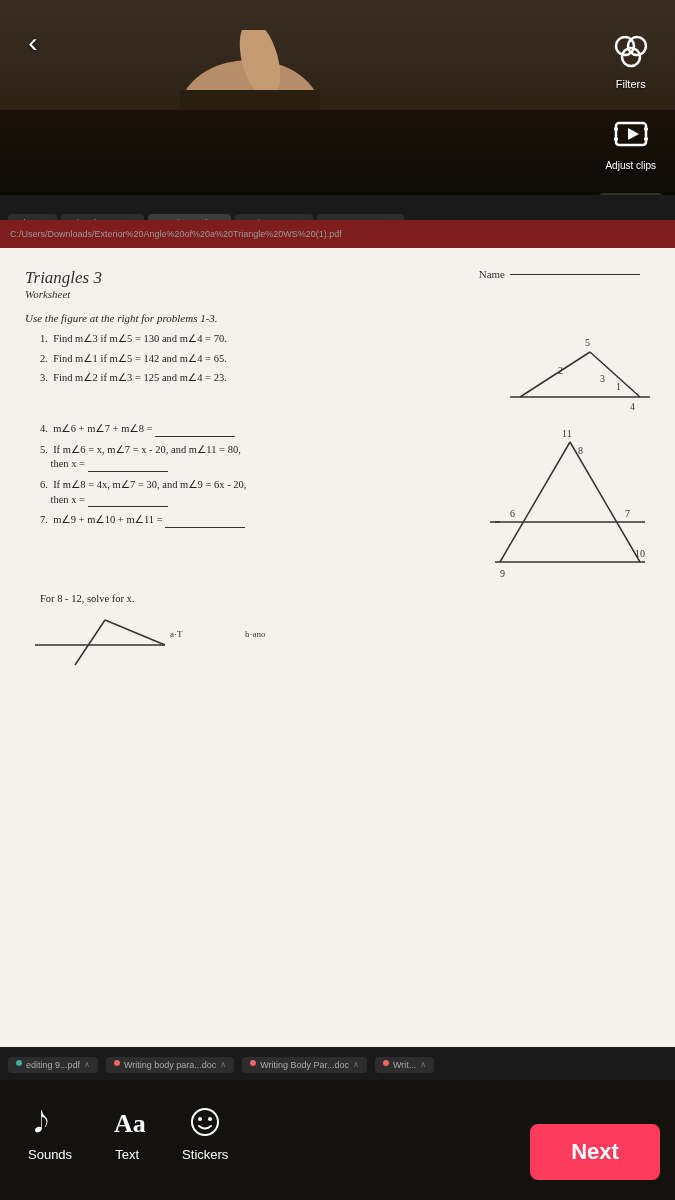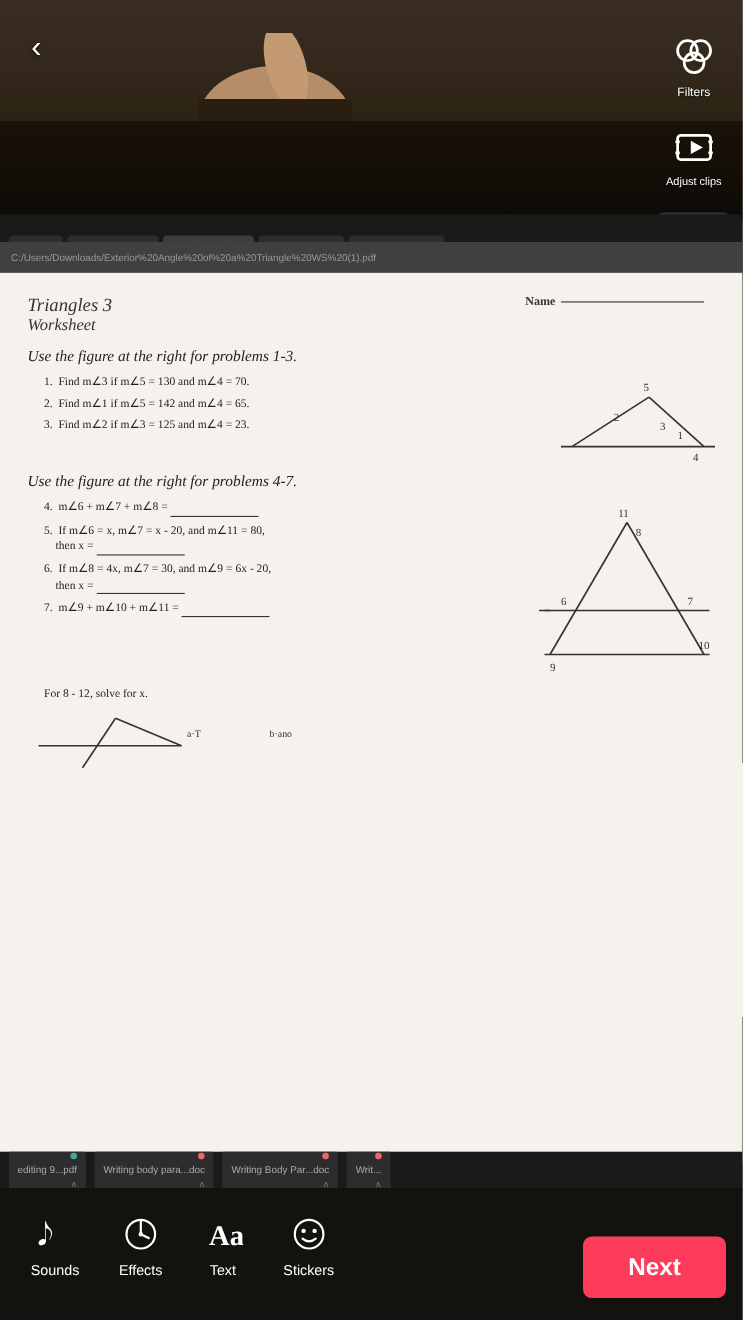--- a/index.html
+++ b/index.html
@@ -64,21 +64,21 @@
       color: #888;
       font-size: 8px;
     }
 
     .browser-url-bar {
       position: absolute;
       top: 220px;
       left: 0;
       width: 675px;
       height: 28px;
-      background: #404040;
+      background: #7f1d1d;
       display: flex;
       align-items: center;
       padding: 0 10px;
     }
 
     .browser-url {
       font-size: 9px;
       color: #999;
       white-space: nowrap;
       overflow: hidden;
@@ -106,29 +106,29 @@
 
     .worksheet-title {
       font-size: 18px;
       font-weight: bold;
       color: #111;
       font-family: Georgia, serif;
       margin-top: 2px;
     }
 
     .worksheet-type {
-      font-size: 15px;
+      font-size: 11px;
       color: #333;
       font-style: italic;
       font-family: Georgia, serif;
       margin-bottom: 12px;
     }
 
     .worksheet-instruction {
-      font-size: 14px;
+      font-size: 11px;
       color: #222;
       font-style: italic;
       font-family: Georgia, serif;
       margin-bottom: 8px;
     }
 
     .problem {
       font-size: 10.5px;
       color: #222;
       font-family: Georgia, serif;
@@ -287,24 +287,23 @@
     }
 
     .file-chip {
       background: #2d2d2d;
       border-radius: 4px;
       padding: 3px 8px;
       font-size: 9px;
       color: #aaa;
       white-space: nowrap;
       display: flex;
-      align-items: flex-end;
+      align-items: flex-start;
       gap: 4px;
       flex-shrink: 0;
-      flex-direction: column;
     }
 
     .file-chip-dot {
       width: 6px;
       height: 6px;
       border-radius: 50%;
     }
 
     
     svg { display: block; }
@@ -418,21 +417,21 @@
   </div>
 
   <div class="browser-url-bar">
     <span class="browser-url">C:/Users/Downloads/Exterior%20Angle%20of%20a%20Triangle%20WS%20(1).pdf</span>
   </div>
 
   <div class="worksheet-area">
     <div class="ws-inner">
 
       <div style="position:absolute;top:0;right:10px;display:flex;align-items:center;gap:5px;">
-        <span style="font-size:11px;color:#333;font-family:Georgia,serif;font-weight:bold;">Name</span>
+        <span style="font-size:11px;color:#333;font-family:Georgia,serif;">Name</span>
         <span style="display:inline-block;width:130px;border-bottom:1px solid #333;"></span>
       </div>
 
       <div class="worksheet-subtitle">Triangles 3</div>
       <div class="worksheet-type">Worksheet</div>
 
       <div class="worksheet-instruction">Use the figure at the right for problems 1-3.</div>
 
       <div style="display:flex;justify-content:flex-start;">
         <div style="flex:1;">
@@ -454,21 +453,20 @@
             <text x="75" y="14" font-size="10" fill="#333" font-family="Georgia,serif">5</text>
             <text x="48" y="42" font-size="10" fill="#333" font-family="Georgia,serif">2</text>
             <text x="90" y="50" font-size="10" fill="#333" font-family="Georgia,serif">3</text>
             <text x="106" y="58" font-size="10" fill="#333" font-family="Georgia,serif">1</text>
             <text x="120" y="78" font-size="10" fill="#333" font-family="Georgia,serif">4</text>
           </svg>
         </div>
       </div>
 
       <div class="section-gap"></div>
-      <div class="worksheet-instruction">Use the figure at the right for problems 4-7.</div>
 
       <div style="display:flex;justify-content:space-between;">
         <div style="flex:1;">
           <div class="problem">4. &nbsp;m∠6 + m∠7 + m∠8 = <span class="answer-line"></span></div>
           <div class="problem" style="margin-top:6px;">5. &nbsp;If m∠6 = x, m∠7 = x - 20, and m∠11 = 80,<br>&nbsp;&nbsp;&nbsp;&nbsp;then x = <span class="answer-line"></span></div>
           <div class="problem" style="margin-top:6px;">6. &nbsp;If m∠8 = 4x, m∠7 = 30, and m∠9 = 6x - 20,<br>&nbsp;&nbsp;&nbsp;&nbsp;then x = <span class="answer-line"></span></div>
           <div class="problem" style="margin-top:6px;">7. &nbsp;m∠9 + m∠10 + m∠11 = <span class="answer-line"></span></div>
         </div>
 
         <div style="width:160px;height:160px;flex-shrink:0;">
@@ -535,32 +533,20 @@
 
       <div class="taskbar-item">
         <div class="taskbar-icon">
           <svg width="36" height="36" viewBox="0 0 36 36">
             <text x="2" y="28" font-size="28" fill="white">𝅘𝅥𝅮</text>
           </svg>
         </div>
         <span class="taskbar-label">Sounds</span>
       </div>
 
-      <div class="taskbar-item">
-        <div class="taskbar-icon">
-          <svg width="36" height="36" viewBox="0 0 36 36">
-
-            <circle cx="18" cy="18" r="13" fill="none" stroke="white" stroke-width="2"></circle>
-            <line x1="18" y1="5" x2="18" y2="18" stroke="white" stroke-width="2"></line>
-            <line x1="18" y1="18" x2="26" y2="22" stroke="white" stroke-width="2"></line>
-            <circle cx="18" cy="18" r="2" fill="white"></circle>
-          </svg>
-        </div>
-        <span class="taskbar-label">Effects</span>
-      </div>
 
       <div class="taskbar-item">
         <div class="taskbar-icon">
           <svg width="36" height="36" viewBox="0 0 36 36">
             <text x="5" y="28" font-size="26" fill="white" font-family="serif" font-weight="bold">Aa</text>
           </svg>
         </div>
         <span class="taskbar-label">Text</span>
       </div>
 

